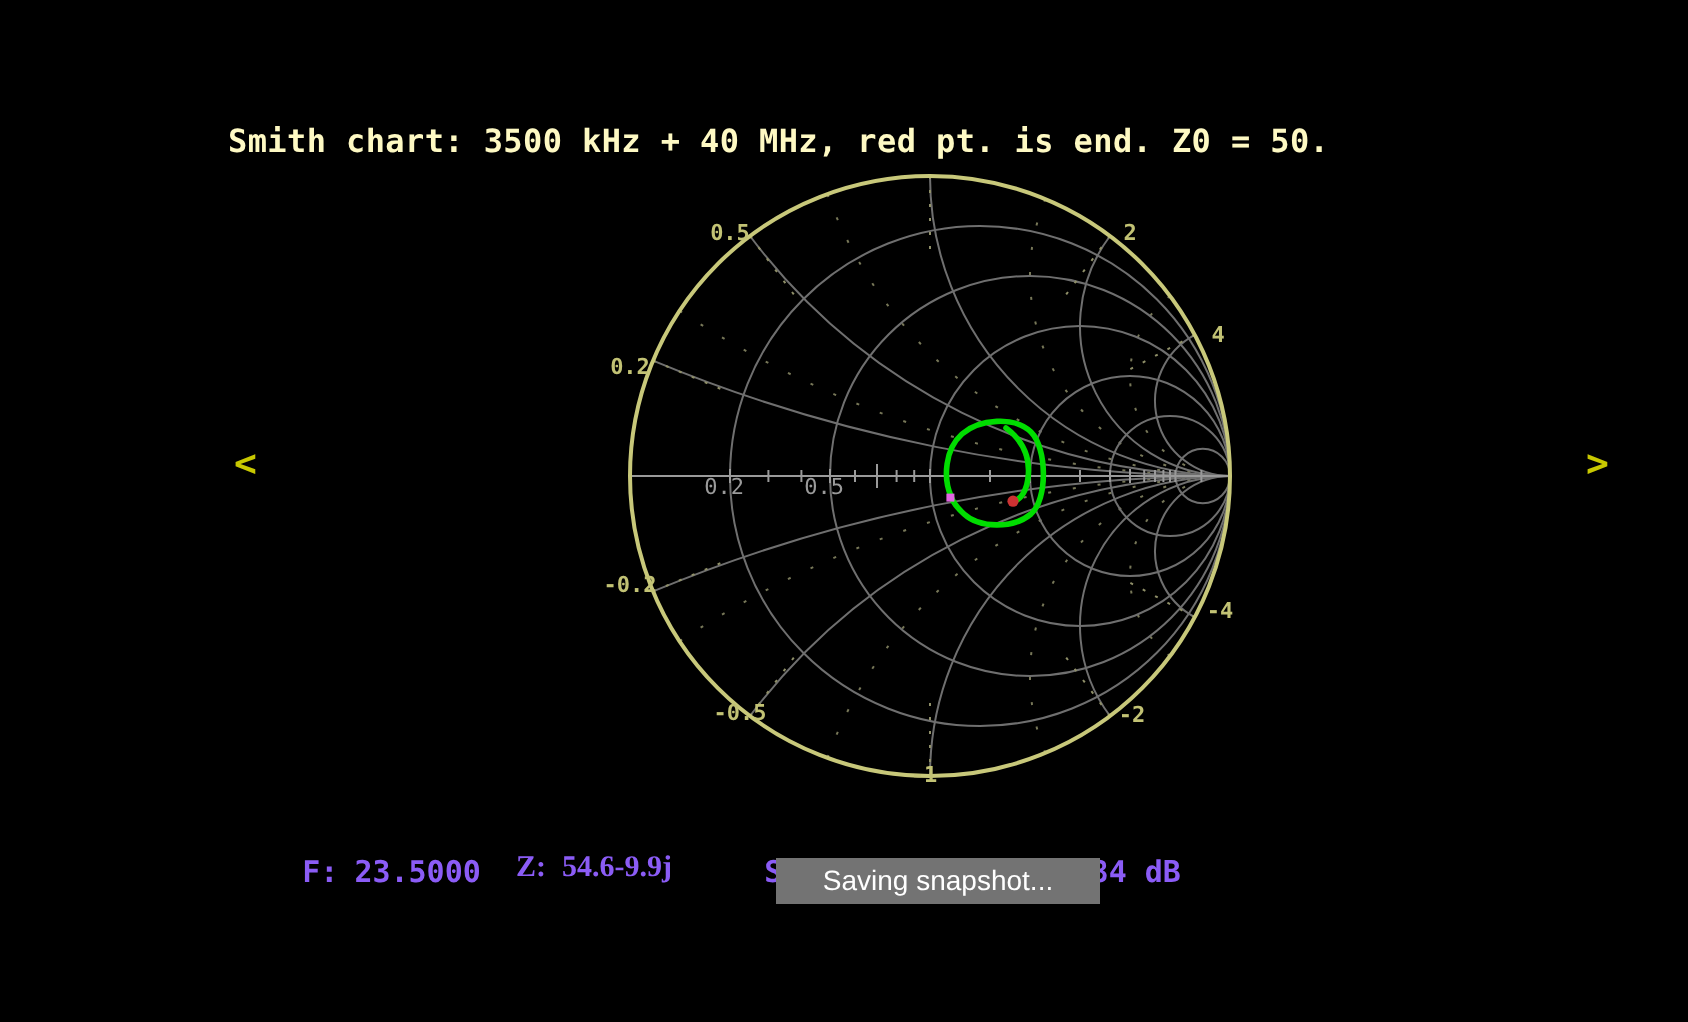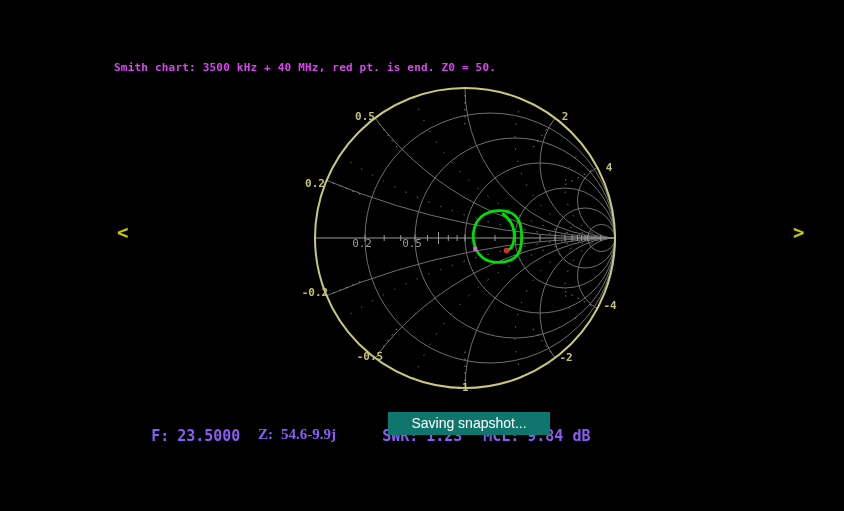--- a/index.html
+++ b/index.html
@@ -1,28 +1,28 @@
 <!DOCTYPE html>
 <html><head>
 <meta charset="utf-8">
 <style>
   html,body{margin:0;padding:0;background:#000;}
   .screen{position:relative;width:844px;height:511px;background:#000;overflow:hidden;
           font-family:"DejaVu Sans Mono",monospace;}
-  .title{position:absolute;left:114px;top:61px;font-size:11px;font-weight:bold;
-         letter-spacing:.2px;color:#d946ef;white-space:pre;}
+  .title{position:absolute;left:114px;top:61px;font-size:16px;font-weight:bold;
+         letter-spacing:.2px;color:#fef9c3;white-space:pre;}
   .nav-arrow{position:absolute;top:223px;font-size:19px;line-height:19px;font-weight:bold;
              color:#c8c800;cursor:pointer;}
   .nav-prev{left:117px;}
   .nav-next{left:793px;}
   .chart-svg{position:absolute;left:0;top:0;}
   .status{position:absolute;top:409px;font-size:15px;font-weight:bold;color:#8b5cf6;white-space:pre;}
   .st-f{left:115px;} .st-z{left:243px;font-family:Liberation Serif, serif;} .st-swr{left:346px;} .st-mcl{left:447px;}
   .status .lbl{margin-right:8px;}
-  .toast{position:absolute;left:388px;top:412px;width:162px;height:23px;background:#0f766e;
+  .toast{position:absolute;left:388px;top:429px;width:162px;height:23px;background:#737373;
          color:#fff;font-family:"Liberation Sans",sans-serif;font-size:14px;line-height:23px;
          text-align:center;}
   text.elbl{font-family:"DejaVu Sans Mono",monospace;font-size:11px;font-weight:bold;
             fill:#c2c274;text-anchor:middle;}
   text.albl{font-family:"DejaVu Sans Mono",monospace;font-size:11px;fill:#9a9a9a;text-anchor:end;}
 </style>
 </head>
 <body>
 
 <div class="screen">

